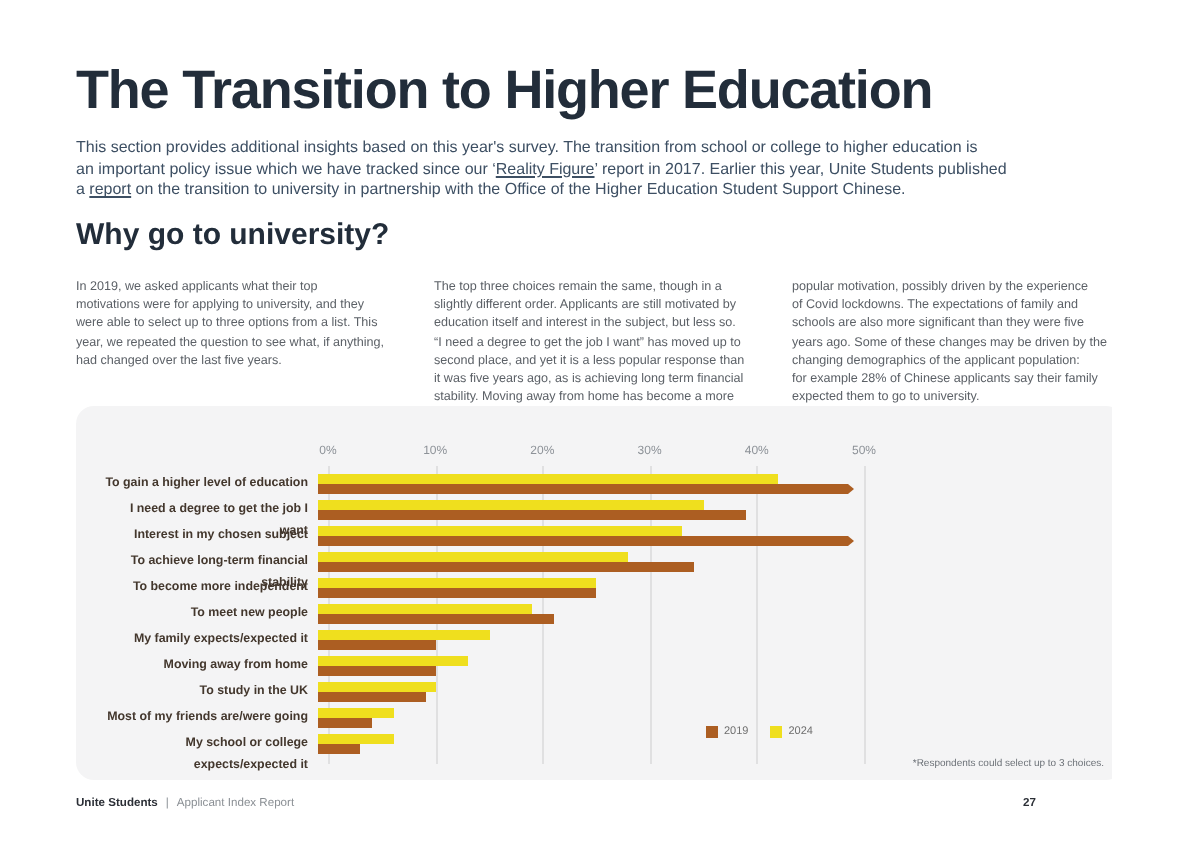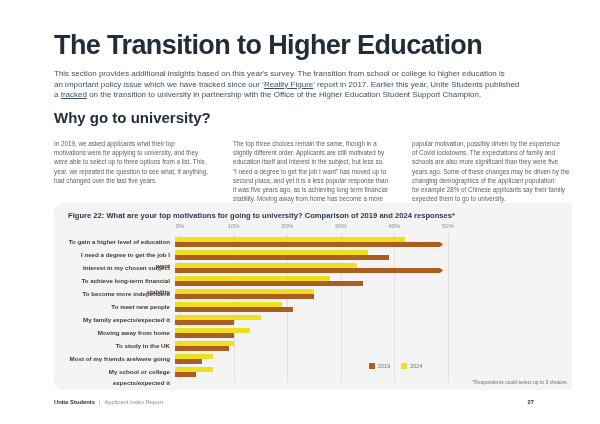--- a/index.html
+++ b/index.html
@@ -1,17 +1,17 @@
 <!DOCTYPE html>
 <html><head>
 <meta charset="utf-8">
 <style>
   html,body{margin:0;padding:0;}
   body{font-family:"Liberation Sans",sans-serif;background:#ffffff;}
-  .canvas{position:relative;width:556px;height:424px;background:#ffffff;overflow:hidden;margin-left:16px;}
+  .canvas{position:relative;width:556px;height:424px;background:#ffffff;overflow:hidden;}
 
   .page-title{position:absolute;left:38px;top:30px;margin:0;font-size:27px;font-weight:bold;
     color:#222d3a;letter-spacing:-0.6px;}
 
   .intro{position:absolute;left:38px;top:69px;width:532px;margin:0;font-size:8px;font-weight:normal;
     color:#3d4f63;line-height:10.6px;white-space:pre-line;}
   .intro a{color:#3d4f63;text-decoration:underline;cursor:pointer;}
 
   .section-heading{position:absolute;left:38px;top:109px;margin:0;font-size:15px;font-weight:bold;
     color:#222d3a;text-align:right;}
@@ -51,21 +51,21 @@
 </style>
 </head>
 <body>
 
 <div class="canvas">
 
   <h1 class="page-title">The Transition to Higher Education</h1>
 
   <p class="intro"><span>This section provides additional insights based on this year's survey. The transition from school or college to higher education is
 an important policy issue which we have tracked since our ‘</span><a>Reality Figure</a><span>’ report in 2017. Earlier this year, Unite Students published
-a </span><a>tracked</a><span> on the transition to university in partnership with the Office of the Higher Education Student Support Champion.</span></p>
+a </span><a>report</a><span> on the transition to university in partnership with the Office of the Higher Education Student Support Chinese.</span></p>
 
   <h2 class="section-heading">Why go to university?</h2>
 
   <div class="columns">
     <p class="col">In 2019, we asked applicants what their top
 motivations were for applying to university, and they
 were able to select up to three options from a list. This
 year, we repeated the question to see what, if anything,
 had changed over the last five years.</p>
     <p class="col">The top three choices remain the same, though in a
@@ -78,21 +78,20 @@
     <p class="col">popular motivation, possibly driven by the experience
 of Covid lockdowns. The expectations of family and
 schools are also more significant than they were five
 years ago. Some of these changes may be driven by the
 changing demographics of the applicant population:
 for example 28% of Chinese applicants say their family
 expected them to go to university.</p>
   </div>
 
   <div class="chart-card">
-    <div class="fig-title">Figure 22: What are your top motivations for going to university? Comparison of 2019 and 2024 responses*</div>
     <div class="plot">
       <div class="ticks" id="ticks">
           <span class="tick" style="left: 0%;">0%</span>
           <span class="tick" style="left: 20%;">10%</span>
           <span class="tick" style="left: 40%;">20%</span>
           <span class="tick" style="left: 60%;">30%</span>
           <span class="tick" style="left: 80%;">40%</span>
           <span class="tick" style="left: 100%;">50%</span>
         </div>
       <div class="gridarea" id="gridarea">

